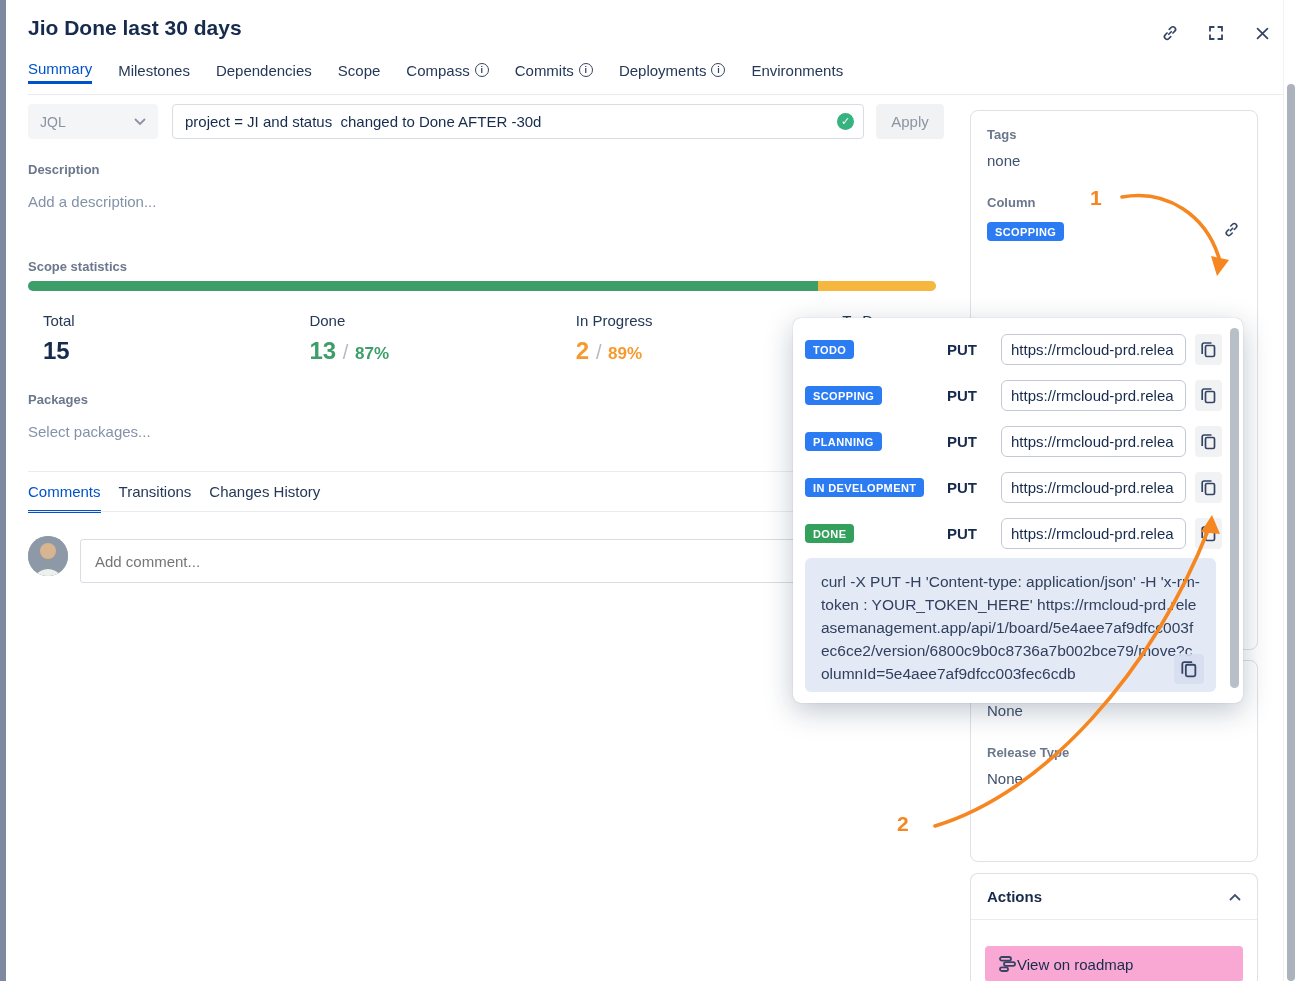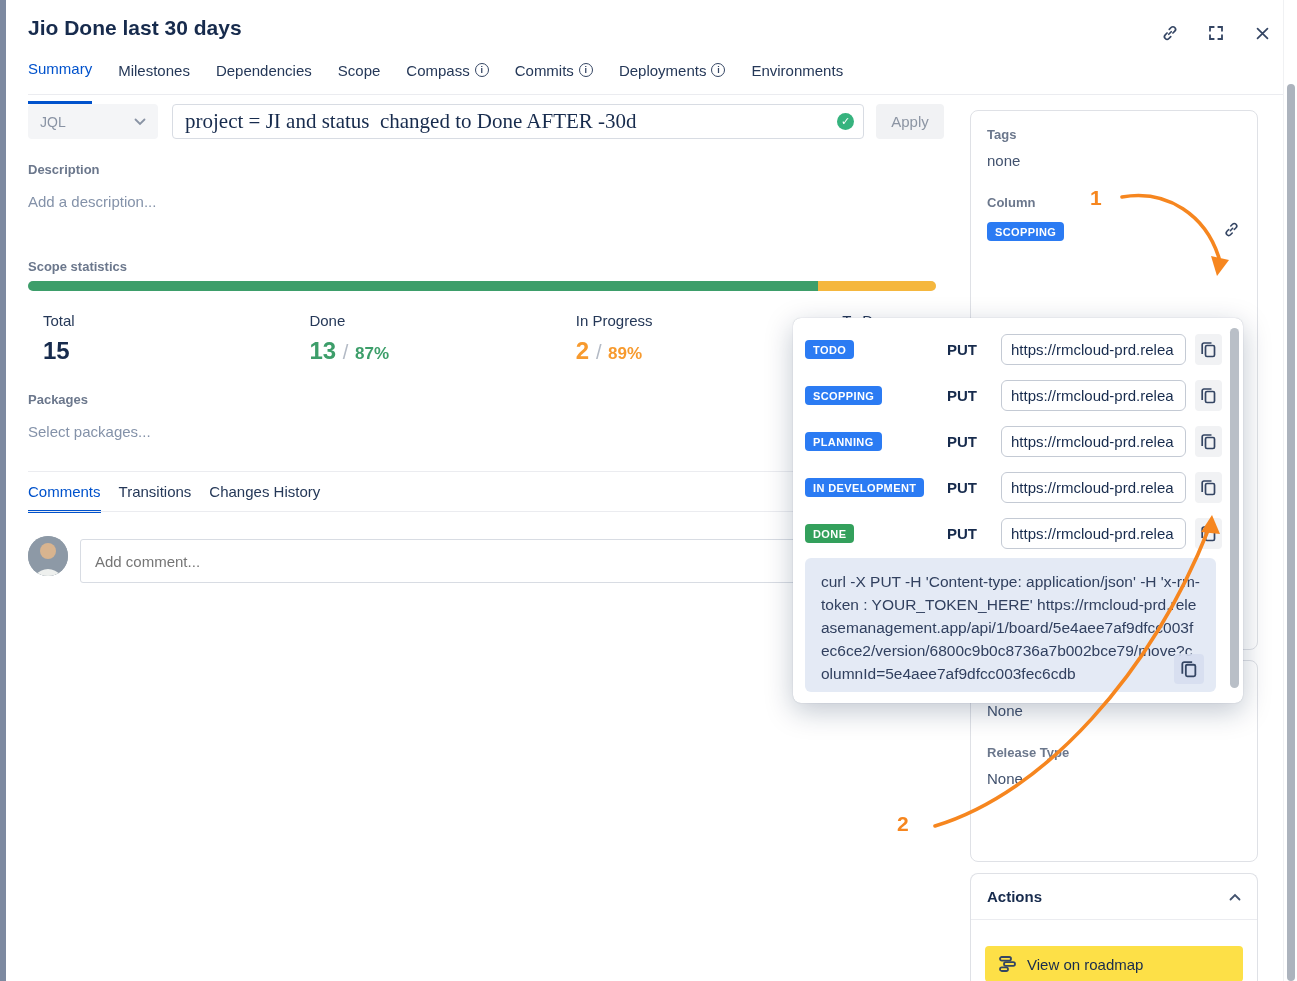--- a/index.html
+++ b/index.html
@@ -9,29 +9,29 @@
 
   .left-strip { position:absolute; left:0; top:0; width:6px; height:981px; background:#7d89a0; }
 
   
   .title { position:absolute; left:28px; top:16px; font-size:21px; font-weight:700; color:#172B4D; }
   .win-icons { position:absolute; right:24px; top:22px; display:flex; gap:24px; align-items:center; }
   .win-icons .icon-btn { width:22px; height:22px; display:flex; align-items:center; justify-content:center; cursor:pointer; color:#344563; }
 
   
   .tabs { position:absolute; left:28px; top:60px; display:flex; gap:26px; align-items:center; }
-  .tab { font-size:15px; color:#253858; font-weight:500; padding-bottom:24px; display:flex; align-items:center; gap:5px; cursor:pointer; }
+  .tab { font-size:15px; color:#253858; font-weight:500; padding-bottom:4px; display:flex; align-items:center; gap:5px; cursor:pointer; }
   .tab.active { color:#0052CC; border-bottom:3px solid #0052CC; }
   .tabs-divider { position:absolute; left:28px; top:94px; width:1255px; height:1px; background:#EBECF0; }
   .info-ic { width:14px; height:14px; border:1.4px solid #344563; border-radius:50%; font-size:9px; font-weight:700; color:#344563; display:inline-flex; align-items:center; justify-content:center; line-height:1; }
 
   
   .jql-select { position:absolute; left:28px; top:104px; width:130px; height:35px; background:#F4F5F7; border-radius:4px; display:flex; align-items:center; justify-content:space-between; padding:0 12px; color:#8993A4; font-size:14px; cursor:pointer; }
   .jql-input-wrap { position:absolute; left:172px; top:104px; width:692px; height:35px; }
-  .jql-input-wrap input { width:100%; height:100%; border:1.5px solid #D8DCE3; border-radius:4px; padding:0 36px 0 12px; font-size:21px; color:#172B4D; font-family:Liberation Serif, serif; background:#fff; }
+  .jql-input-wrap input { width:100%; height:100%; border:1.5px solid #D8DCE3; border-radius:4px; padding:0 36px 0 12px; font-size:15px; color:#172B4D; font-family:Liberation Sans, sans-serif; background:#fff; }
   .check-badge { position:absolute; right:10px; top:9px; width:17px; height:17px; background:#36B37E; border-radius:50%; color:#fff; font-size:11px; display:flex; align-items:center; justify-content:center; }
   .apply-btn { position:absolute; left:876px; top:104px; width:68px; height:35px; background:#F1F2F4; border:none; border-radius:4px; color:#8C95A3; font-size:15px; font-family:"Liberation Sans",sans-serif; cursor:pointer; }
 
   .sec-heading { font-size:13px; font-weight:700; color:#6B778C; }
   .placeholder-text { font-size:15px; color:#8492A9; }
 
   .desc-heading { position:absolute; left:28px; top:162px; }
   .desc-placeholder { position:absolute; left:28px; top:193px; cursor:text; }
 
   .scope-heading { position:absolute; left:28px; top:259px; }
@@ -71,21 +71,21 @@
   #actions-card { top:873px; height:120px; border-bottom:none; border-bottom-left-radius:0; border-bottom-right-radius:0; }
   .card-body { padding:16px; }
   .field-label { font-size:13px; font-weight:700; color:#6B778C; }
   .field-value { font-size:15px; color:#42526E; margin-top:10px; }
   .field-gap { height:26px; }
   .column-row { display:flex; align-items:center; justify-content:space-between; margin-top:10px; }
   .badge { display:inline-block; background:#2B7BF3; color:#fff; font-size:11px; font-weight:700; letter-spacing:.4px; padding:4px 8px 3px; border-radius:4px; }
   .badge.green { background:#33A05C; }
   .link-ic { color:#344563; cursor:pointer; }
 
-  .roadmap-btn { margin:26px 14px 0; width:258px; height:36px; background:#fde047; border:none; border-radius:4px; display:flex; align-items:center; gap:10px; padding:0 14px; font-size:15px; color:#172B4D; font-family:"Liberation Sans",sans-serif; cursor:pointer; }
+  .roadmap-btn { margin:26px 14px 0; width:258px; height:36px; background:#f9a8d4; border:none; border-radius:4px; display:flex; align-items:center; padding:0 14px; font-size:15px; color:#172B4D; font-family:"Liberation Sans",sans-serif; cursor:pointer; }
 
   
   .popup { position:absolute; left:793px; top:318px; width:450px; height:385px; background:#fff; border-radius:8px; box-shadow:0 8px 28px rgba(9,30,66,.25), 0 0 1px rgba(9,30,66,.31); z-index:20; }
   .api-row { position:absolute; left:12px; height:32px; display:flex; align-items:center; }
   .api-badge-col { width:142px; }
   .api-method { width:46px; font-size:15px; font-weight:700; color:#172B4D; }
   .api-url { width:193px; height:31px;padding-left:8px; }
   .api-url input { width:100%; height:100%; border:1.5px solid #C4CAD4; border-radius:6px; padding:0 9px; font-size:15px; color:#172B4D; font-family:"Liberation Sans",sans-serif; }
   .copy-btn { margin-left:9px; width:27px; height:31px; background:#F1F2F4; border:none; border-radius:4px; display:flex; align-items:center; justify-content:center; color:#344563; cursor:pointer; }
   .curl-box { position:absolute; left:12px; top:240px; width:411px; height:134px; background:#E4EAF5; border-radius:6px; padding:12px 16px; }

